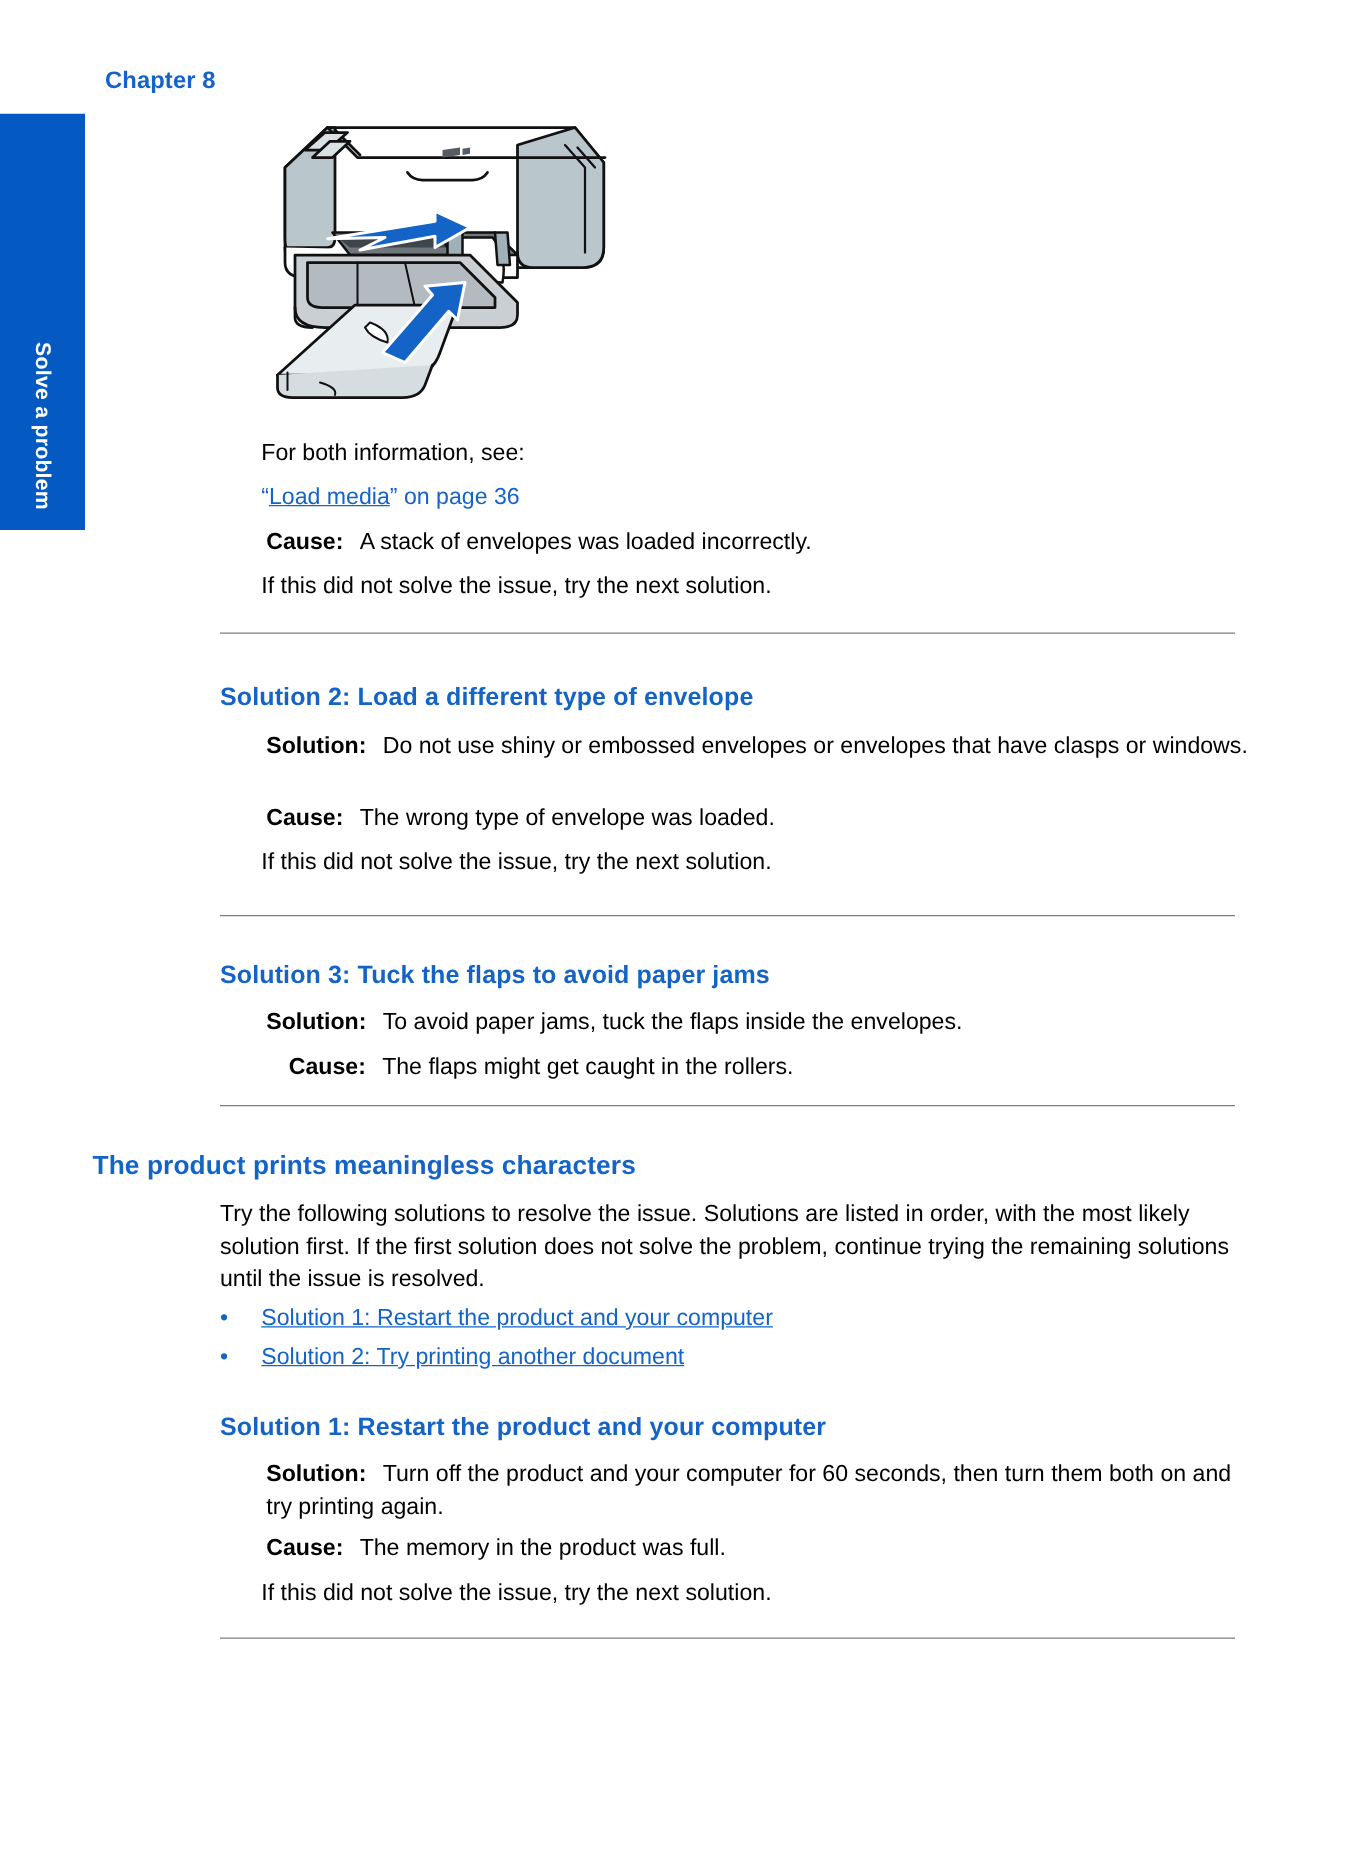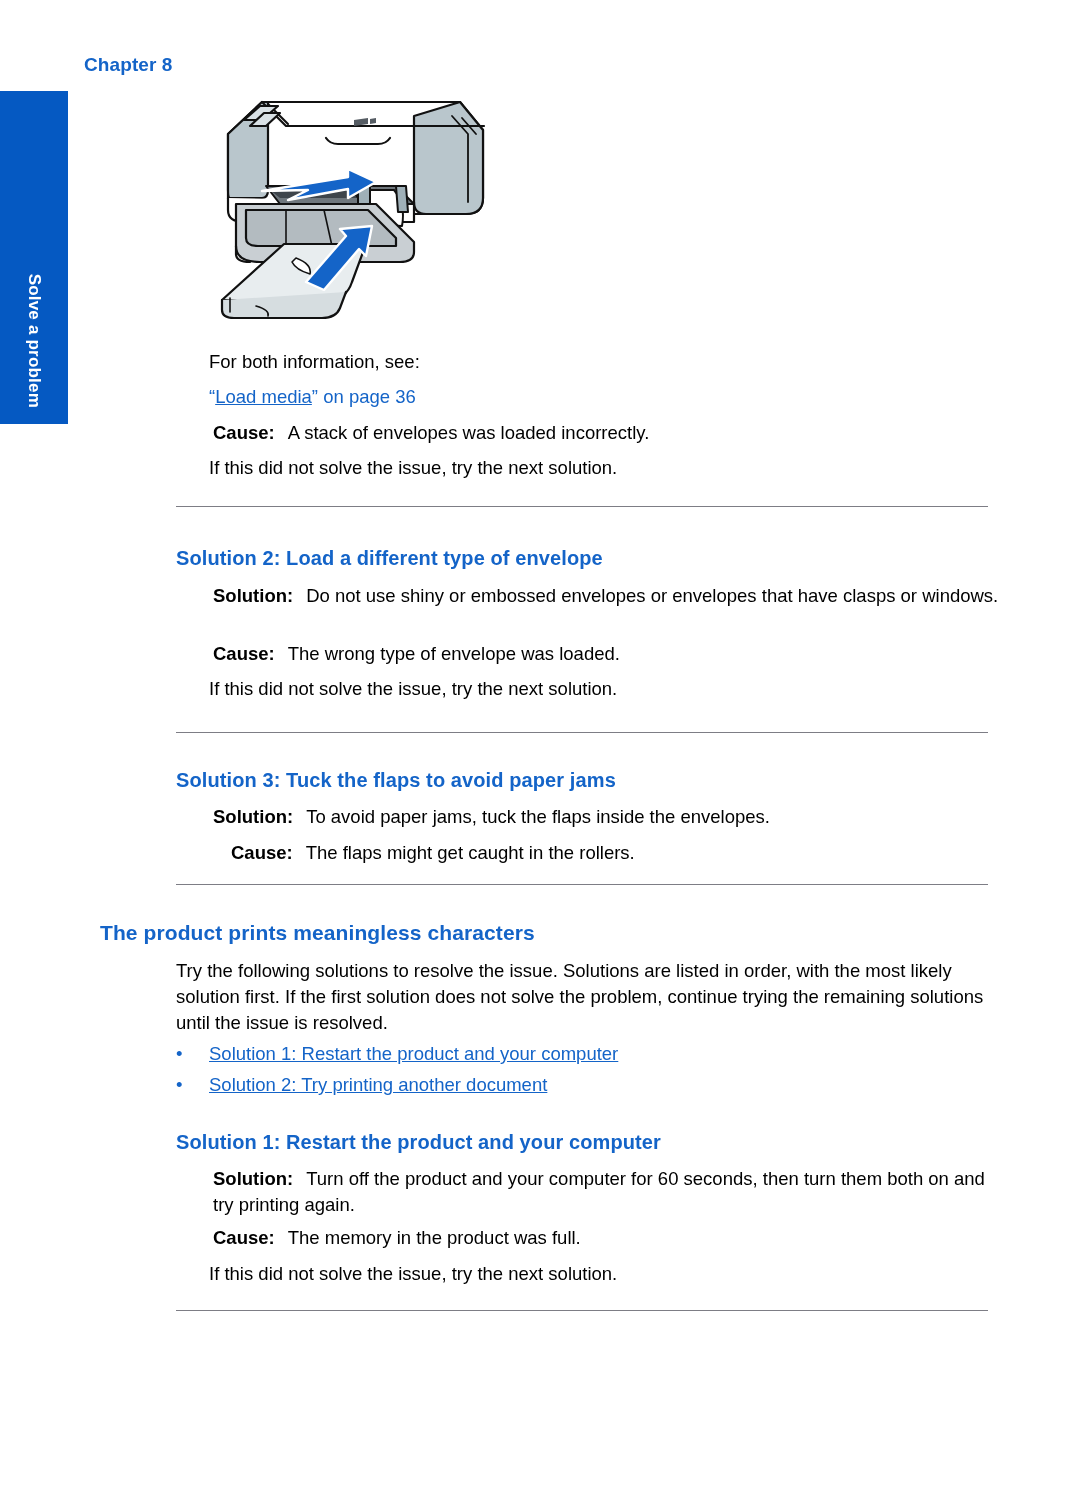--- a/index.html
+++ b/index.html
@@ -78,21 +78,21 @@
     font-weight: bold;
   }
   .lbl-gap { display: inline-block; width: 13px; }
 
   .link {
     color: #1464c8;
   }
 
   .heading2 {
     position: absolute;
-    left: 100px;
+    left: 74px;
     font-size: 21px;
     font-weight: bold;
     color: #1464c8;
     letter-spacing: 0.1px;
   }
 
   .heading3 {
     position: absolute;
     left: 176px;
     font-size: 20px;

